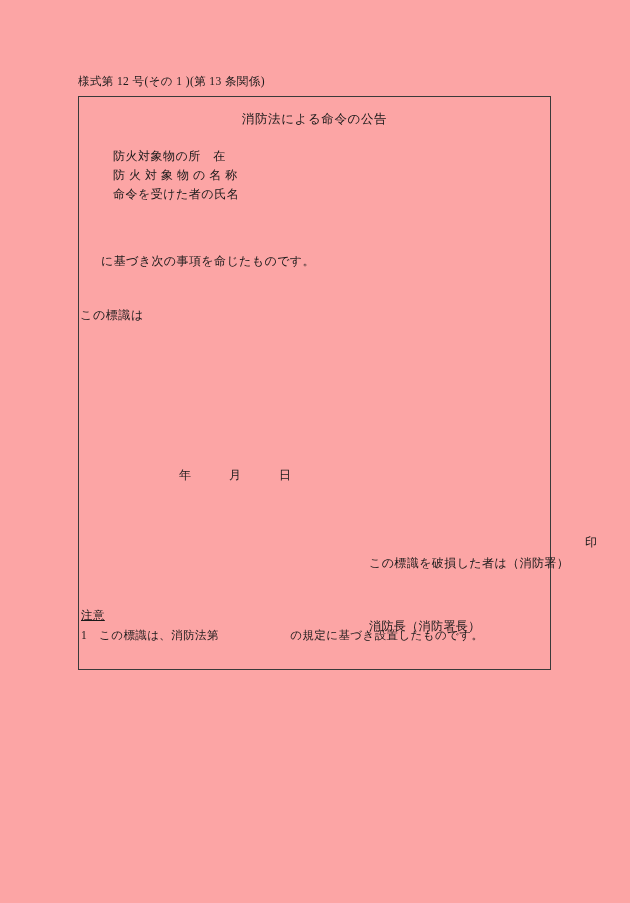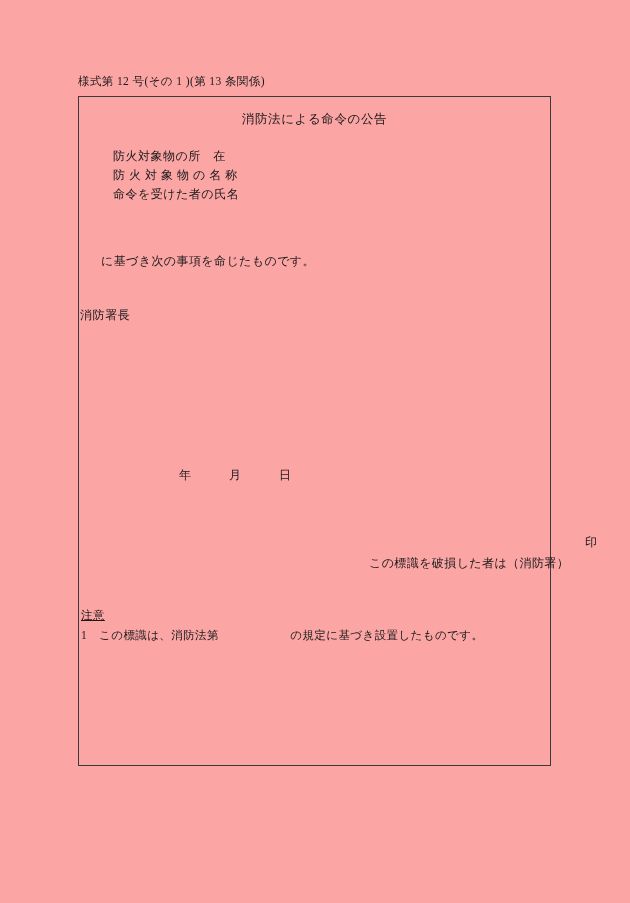--- a/index.html
+++ b/index.html
@@ -28,21 +28,21 @@
     top: 74px;
     font-size: 11.5px;
     letter-spacing: 0.4px;
     white-space: nowrap;
   }
   .doc-box {
     position: absolute;
     left: 78px;
     top: 96px;
     width: 473px;
-    height: 670px;
+    height: 574px;
     border: 1px solid #3a3a3a;
     box-sizing: border-box;
   }
   .doc-title {
     position: absolute;
     left: 0;
     top: 14px;
     width: 100%;
     text-align: center;
     font-size: 12.5px;
@@ -133,27 +133,28 @@
       <div class="row">防火対象物の所　在</div>
       <div class="row">防 火 対 象 物 の 名 称</div>
       <div class="row">命令を受けた者の氏名</div>
     </div>
 
     <div class="body-para">
       <span class="l2">に基づき次の事項を命じたものです。</span>
     </div>
 
     <div class="order-label">
-      <span class="order-label-inner">消防署長</span>
+      <span class="order-label-inner">この標識は</span>
     </div>
 
     <div class="date-line">年　　　月　　　日</div>
 
     <div class="issuer">
       <div>この標識を破損した者は（消防署）</div>
+      <div>消防長（消防署長）</div>
       <span class="seal">印</span>
     </div>
 
     <div class="notes">
       <div class="notes-title">注意</div>
       <div class="nrow">1　この標識は、消防法第　　　　　　の規定に基づき設置したものです。</div>
     </div>
 
   </div>
 </div>

